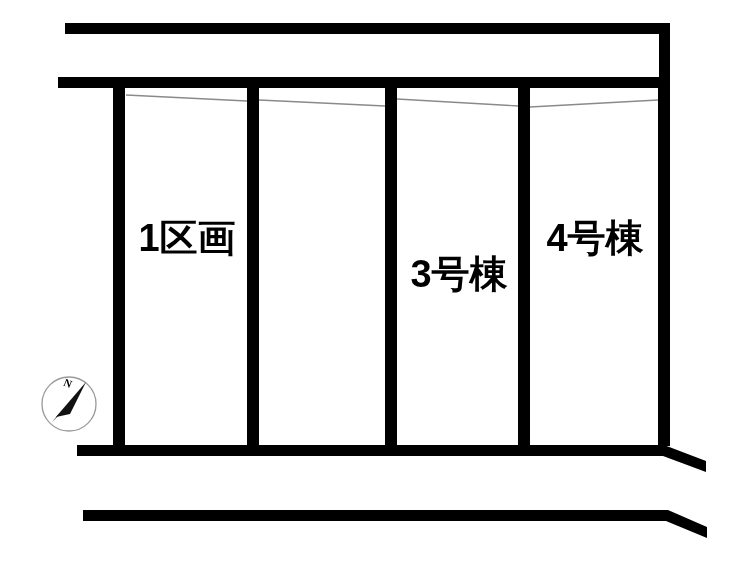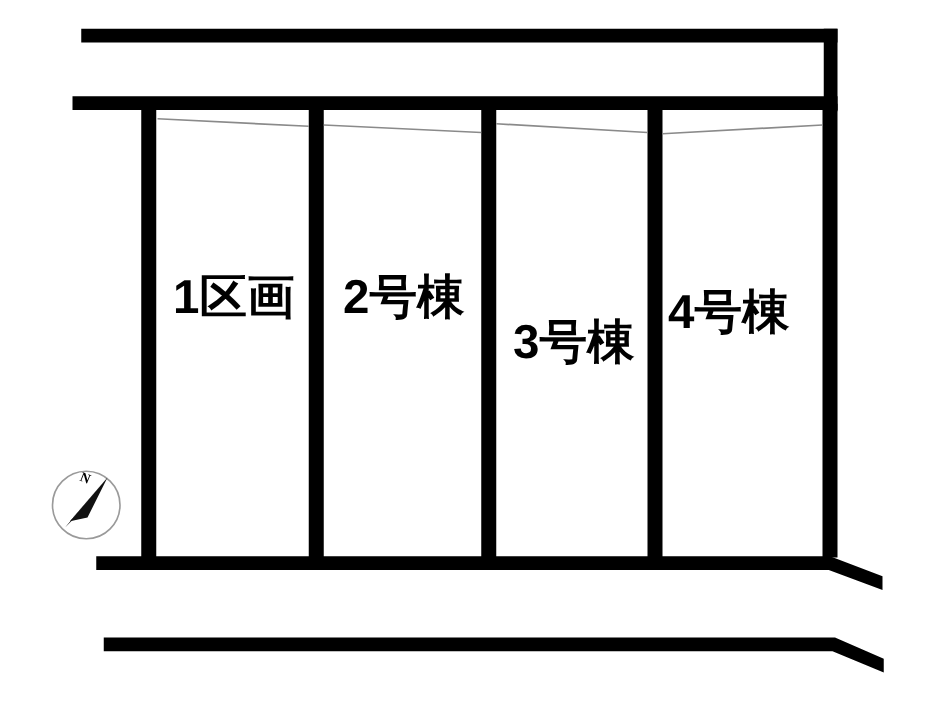--- a/index.html
+++ b/index.html
@@ -30,21 +30,21 @@
     color: #000000;
     letter-spacing: 0px;
     white-space: nowrap;
     text-align: center;
     line-height: 1;
     user-select: none;
   }
   .lot-label.lot1 { left: 127px; top: 219px; width: 120px; }
   .lot-label.lot2 { left: 262px; top: 219px; width: 122px; }
   .lot-label.lot3 { left: 400px; top: 219px; width: 118px; margin-top: 36px; }
-  .lot-label.lot4 { left: 520px; top: 219px; width: 126px; margin-top: 12px; }
+  .lot-label.lot4 { left: 532px; top: 219px; width: 126px; }
   .compass-wrap {
     position: absolute;
     left: 38px;
     top: 373px;
     width: 62px;
     height: 62px;
   }
 </style>
 </head>
 <body>
@@ -103,17 +103,16 @@
       <polygon points="17,-22 -13,13 -4,5 -17,18" fill="#000000"></polygon>
       <polygon points="17,-22 -13,13 1,10" fill="#111111"></polygon>
     </g>
   </svg>
 
   <div class="compass-wrap">
     <div style="position:absolute; left:26px; top:4px; font-size:11px; font-weight:700; color:#000; transform:rotate(22deg); font-family:'Liberation Serif', serif;">N</div>
   </div>
 
   <div class="lot-label lot1">1区画</div>
-  <div class="lot-label lot2">2号棟</div>
   <div class="lot-label lot3">3号棟</div>
   <div class="lot-label lot4">4号棟</div>
 
 </div>
 
 </body></html>

